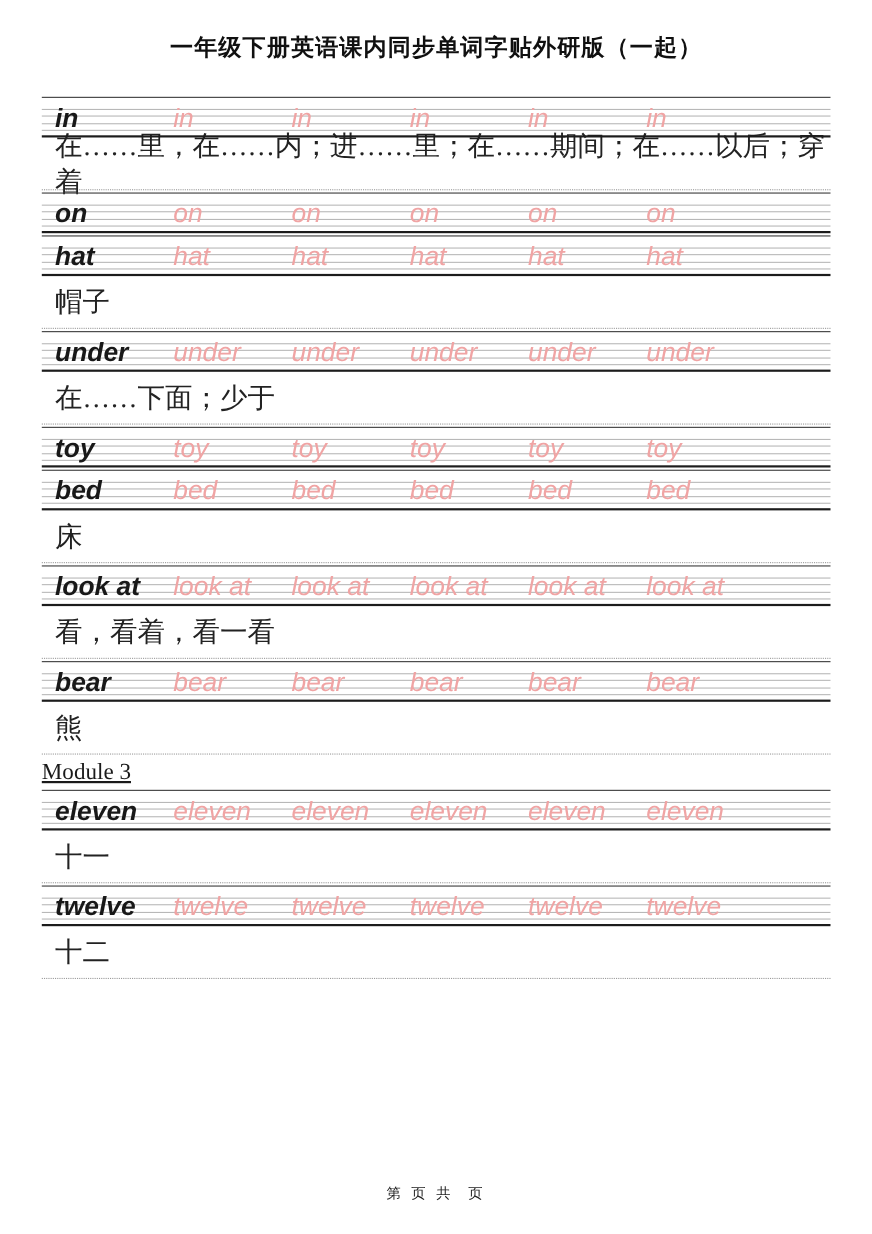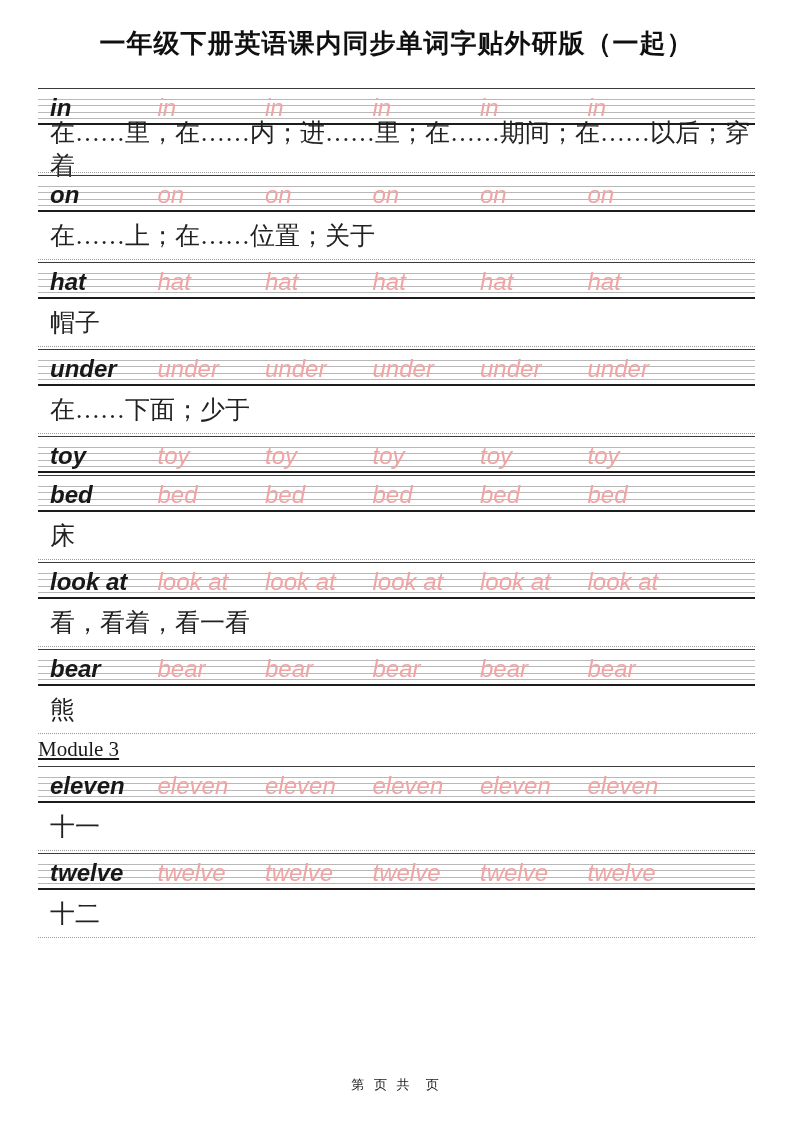--- a/index.html
+++ b/index.html
@@ -12,21 +12,21 @@
   }
   .page {
     box-sizing: border-box;
     width: 793px; height: 1122px;
     padding: 0 38px;
     display: flex; flex-direction: column;
   }
   .title {
     height: 86px;
     display: flex; align-items: center; justify-content: center;
-    font-size: 26px; font-weight: bold; letter-spacing: 1px;
+    font-size: 21px; font-weight: bold; letter-spacing: 1px;
     color: #101010;
     font-family: Liberation Sans, sans-serif;
     text-align: right;
   }
   
   .word-row {
     position: relative;
     height: 37px;
     margin-top: 2px;
     border-top: 1px solid #3a3a3a;
@@ -106,21 +106,20 @@
         <div class="gl" style="top: 29px;"></div>
         <div class="words">
           <span class="w solid">on</span>
           <span class="w trace">on</span>
           <span class="w trace">on</span>
           <span class="w trace">on</span>
           <span class="w trace">on</span>
           <span class="w trace">on</span>
         </div>
       </div>
-      <div class="def-row">在……上；在……位置；关于</div>
       <div class="word-row">
         <div class="gl" style="top: 10px;"></div>
         <div class="gl" style="top: 16px;"></div>
         <div class="gl" style="top: 23px;"></div>
         <div class="gl" style="top: 29px;"></div>
         <div class="words">
           <span class="w solid">hat</span>
           <span class="w trace">hat</span>
           <span class="w trace">hat</span>
           <span class="w trace">hat</span>

